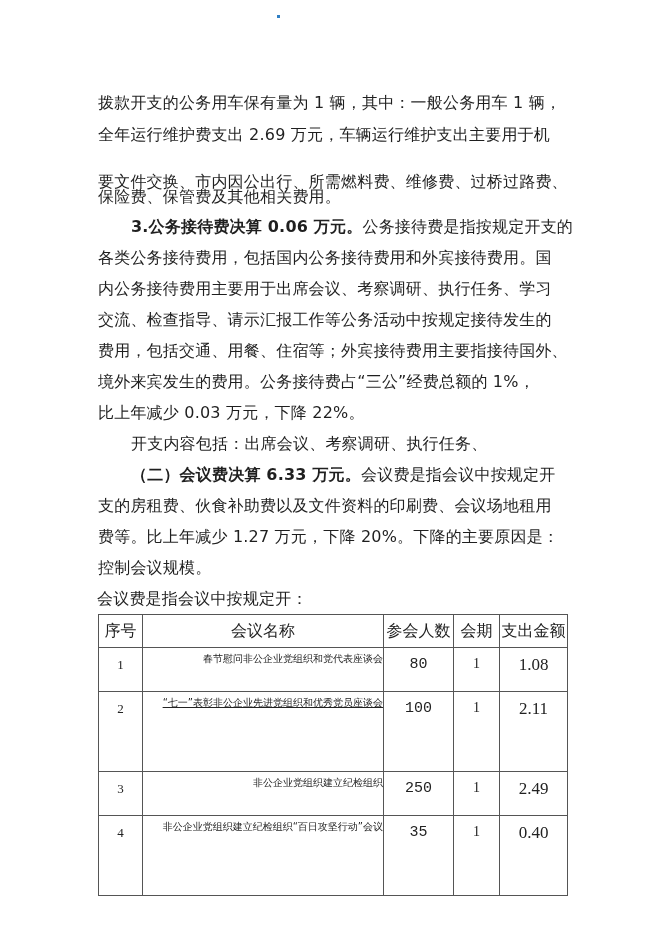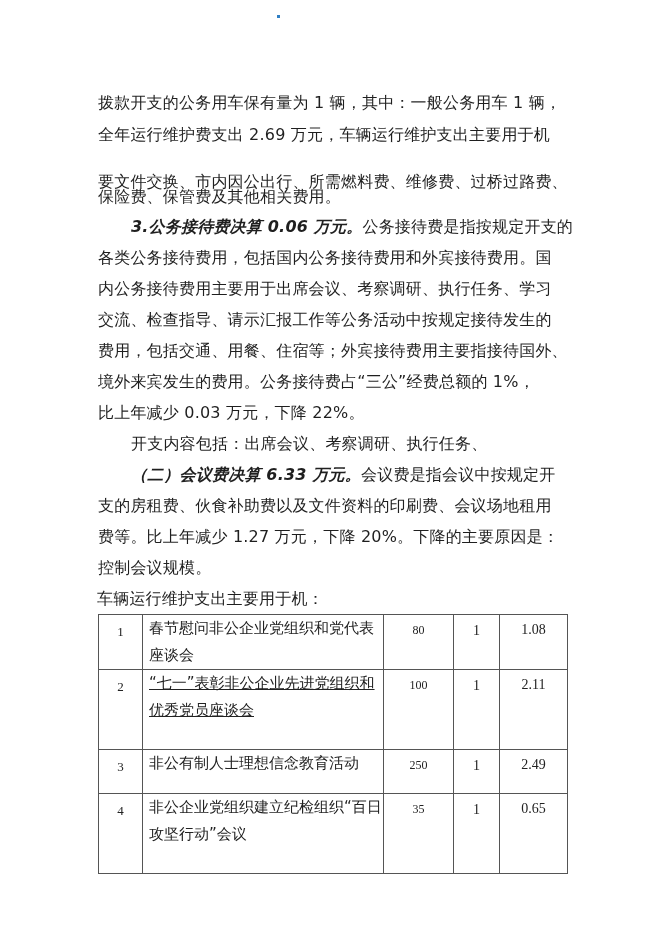--- a/index.html
+++ b/index.html
@@ -5,32 +5,32 @@
     html, body { margin: 0; padding: 0; }
     body {
       width: 650px; height: 928px; background: #ffffff; position: relative; overflow: hidden;
       font-family: "DejaVu Sans", "Liberation Sans", sans-serif; color: #1f1f1f;
     }
     .dot { position: absolute; left: 277px; top: 15px; width: 3px; height: 3px; background: #2f7fc4; }
     .page { position: absolute; left: 98px; top: 0; width: 470px; }
     .line {
       position: absolute; left: 0; white-space: nowrap; font-size: 16px; line-height: 20px; letter-spacing: 0.2px;
     }
-    .b { font-weight: bold; font-style: italic; }
+    .b { font-weight: bold; }
     table.meet {
       position: absolute; left: 98px; top: 614px; border-collapse: collapse;
       font-size: 14px; color: #222;
     }
     table.meet td, table.meet th { border: 1.3px solid #555; padding: 0; }
     table.meet th { font-weight: normal; font-size: 16px; height: 32px; }
     .c-no { width: 43px; text-align: center; font-family: "Liberation Serif", serif; font-size: 13px; vertical-align: top; padding-top: 9px !important; }
-    .c-name { width: 234px; text-align: left; padding-left: 6px !important; line-height: 27px; font-size: 15px; vertical-align: top; }
-    .c-ppl { width: 69px; text-align: center; font-family: Liberation Serif, serif; font-size: 12px; vertical-align: top; padding-top: 8px !important; }
+    .c-name { width: 234px; text-align: right; padding-left: 6px !important; line-height: 22px; font-size: 10px; vertical-align: top; }
+    .c-ppl { width: 69px; text-align: center; font-family: Liberation Mono, monospace; font-size: 15px; vertical-align: top; padding-top: 8px !important; }
     .c-dur { width: 45px; text-align: center; font-family: "Liberation Serif", serif; font-size: 14px; vertical-align: top; padding-top: 8px !important; }
-    .c-amt { width: 67px; text-align: center; font-family: "Liberation Serif", serif; font-size: 14px; vertical-align: top; padding-top: 7px !important; }
+    .c-amt { width: 67px; text-align: center; font-family: "Liberation Serif", serif; font-size: 17px; vertical-align: top; padding-top: 7px !important; }
     th.c-no, th.c-ppl, th.c-dur, th.c-amt { font-family: "DejaVu Sans", sans-serif; font-size: 16px; padding-top: 0 !important; vertical-align: middle; }
     th.c-name { text-align: center; padding-left: 0 !important; line-height: 20px; vertical-align: middle; font-size: 16px; }
     tr.r1 td { height: 34px; }
     tr.r2 td { height: 70px; }
     tr.r3 td { height: 34px; }
     tr.r4 td { height: 70px; }
   </style>
 </head>
 <body>
 
@@ -53,47 +53,54 @@
   <div class="line" style="top:403px">比上年减少 0.03 万元，下降 22%。</div>
 
   <div class="line" style="top:434px; left:33px">开支内容包括：出席会议、考察调研、执行任务、</div>
 
   <div class="line" style="top:465px; left:33px">
     <span class="b">（二）会议费决算  6.33  万元。</span><span>会议费是指会议中按规定开</span>
   </div>
   <div class="line" style="top:496px">支的房租费、伙食补助费以及文件资料的印刷费、会议场地租用</div>
   <div class="line" style="top:527px">费等。比上年减少 1.27 万元，下降 20%。下降的主要原因是：</div>
   <div class="line" style="top:558px">控制会议规模。</div>
-  <div class="line" style="top:589px; left:-1px">车辆运行维护支出主要用于机：</div>
+  <div class="line" style="top:589px; left:-1px">会议费是指会议中按规定开：</div>
 </div>
 
 <table class="meet">
   <tbody>
+      <tr>
+    <th class="c-no">序号</th>
+    <th class="c-name">会议名称</th>
+    <th class="c-ppl">参会人数</th>
+    <th class="c-dur">会期</th>
+    <th class="c-amt">支出金额</th>
+  </tr>
   <tr class="r1">
     <td class="c-no">1</td>
     <td class="c-name">春节慰问非公企业党组织和党代表座谈会</td>
     <td class="c-ppl">80</td>
     <td class="c-dur">1</td>
     <td class="c-amt">1.08</td>
   </tr>
   <tr class="r2">
     <td class="c-no">2</td>
     <td class="c-name" style="white-space:normal; word-break:break-all;text-decoration:underline;">“七一”表彰非公企业先进党组织和优秀党员座谈会</td>
     <td class="c-ppl">100</td>
     <td class="c-dur">1</td>
     <td class="c-amt">2.11</td>
   </tr>
   <tr class="r3">
     <td class="c-no">3</td>
-    <td class="c-name">非公有制人士理想信念教育活动</td>
+    <td class="c-name">非公企业党组织建立纪检组织</td>
     <td class="c-ppl">250</td>
     <td class="c-dur">1</td>
     <td class="c-amt">2.49</td>
   </tr>
   <tr class="r4">
     <td class="c-no">4</td>
     <td class="c-name" style="white-space:normal; word-break:break-all;">非公企业党组织建立纪检组织“百日攻坚行动”会议</td>
     <td class="c-ppl">35</td>
     <td class="c-dur">1</td>
-    <td class="c-amt">0.65</td>
+    <td class="c-amt">0.40</td>
   </tr>
 </tbody>
   </table>
 
 </body></html>

